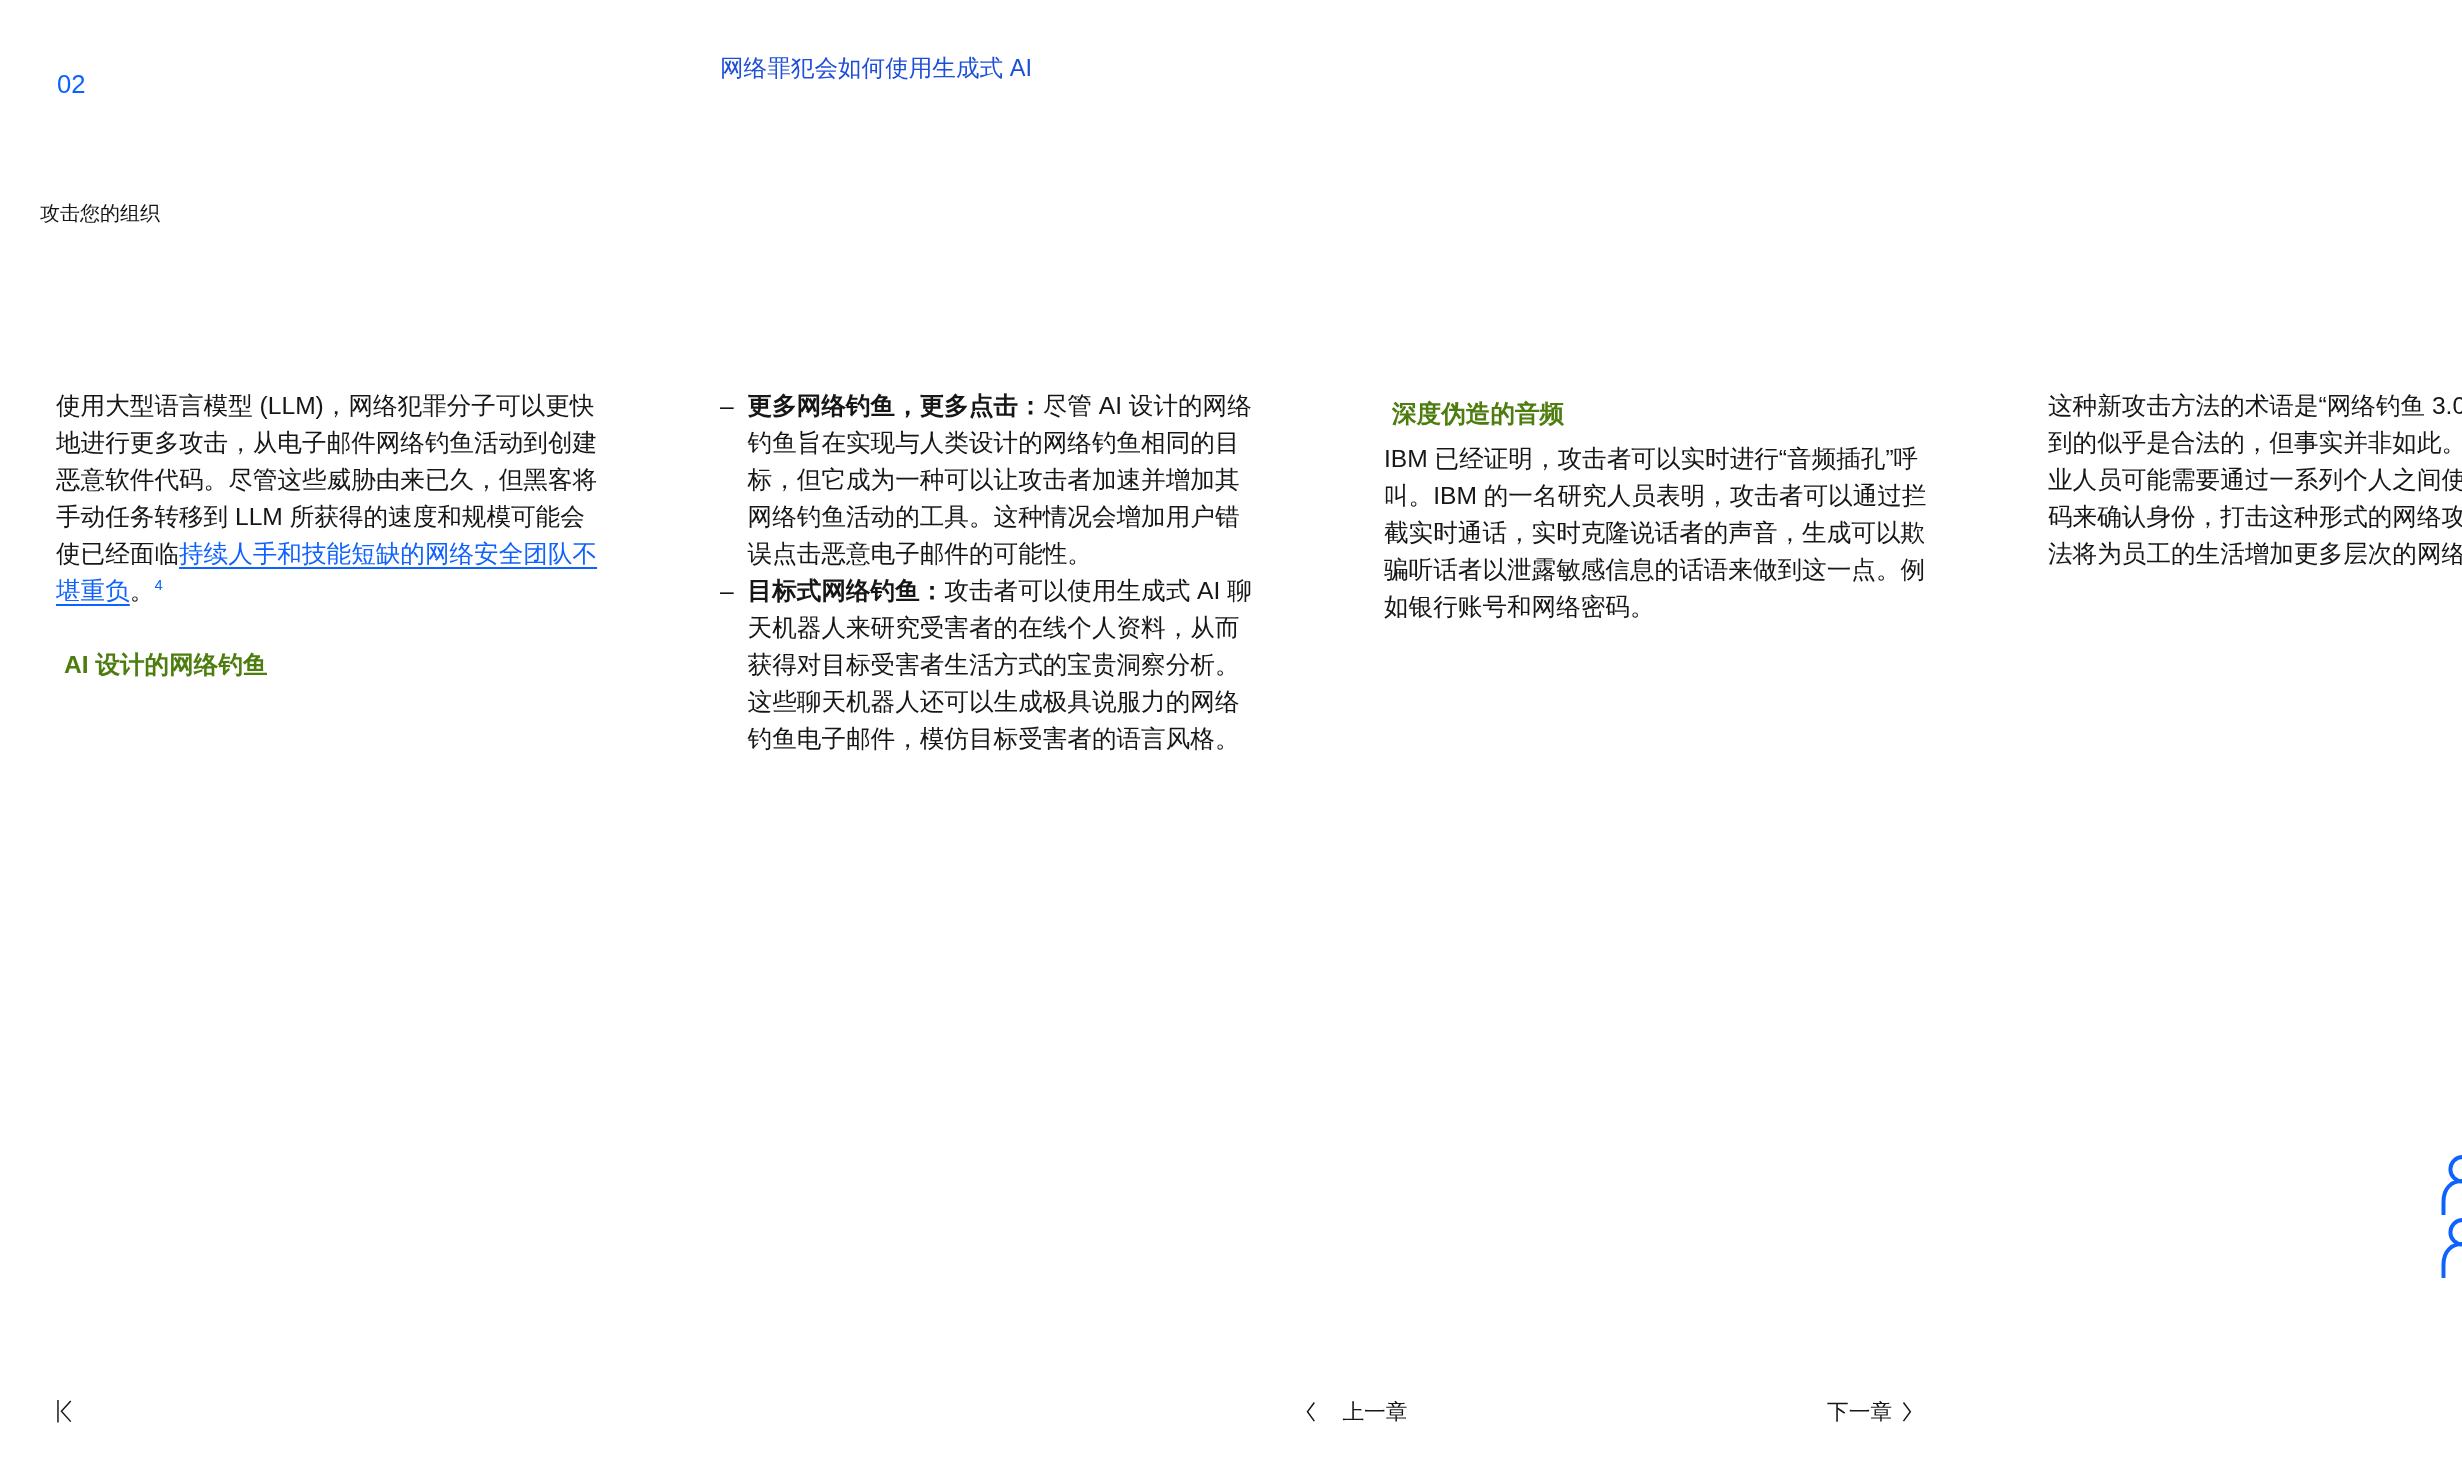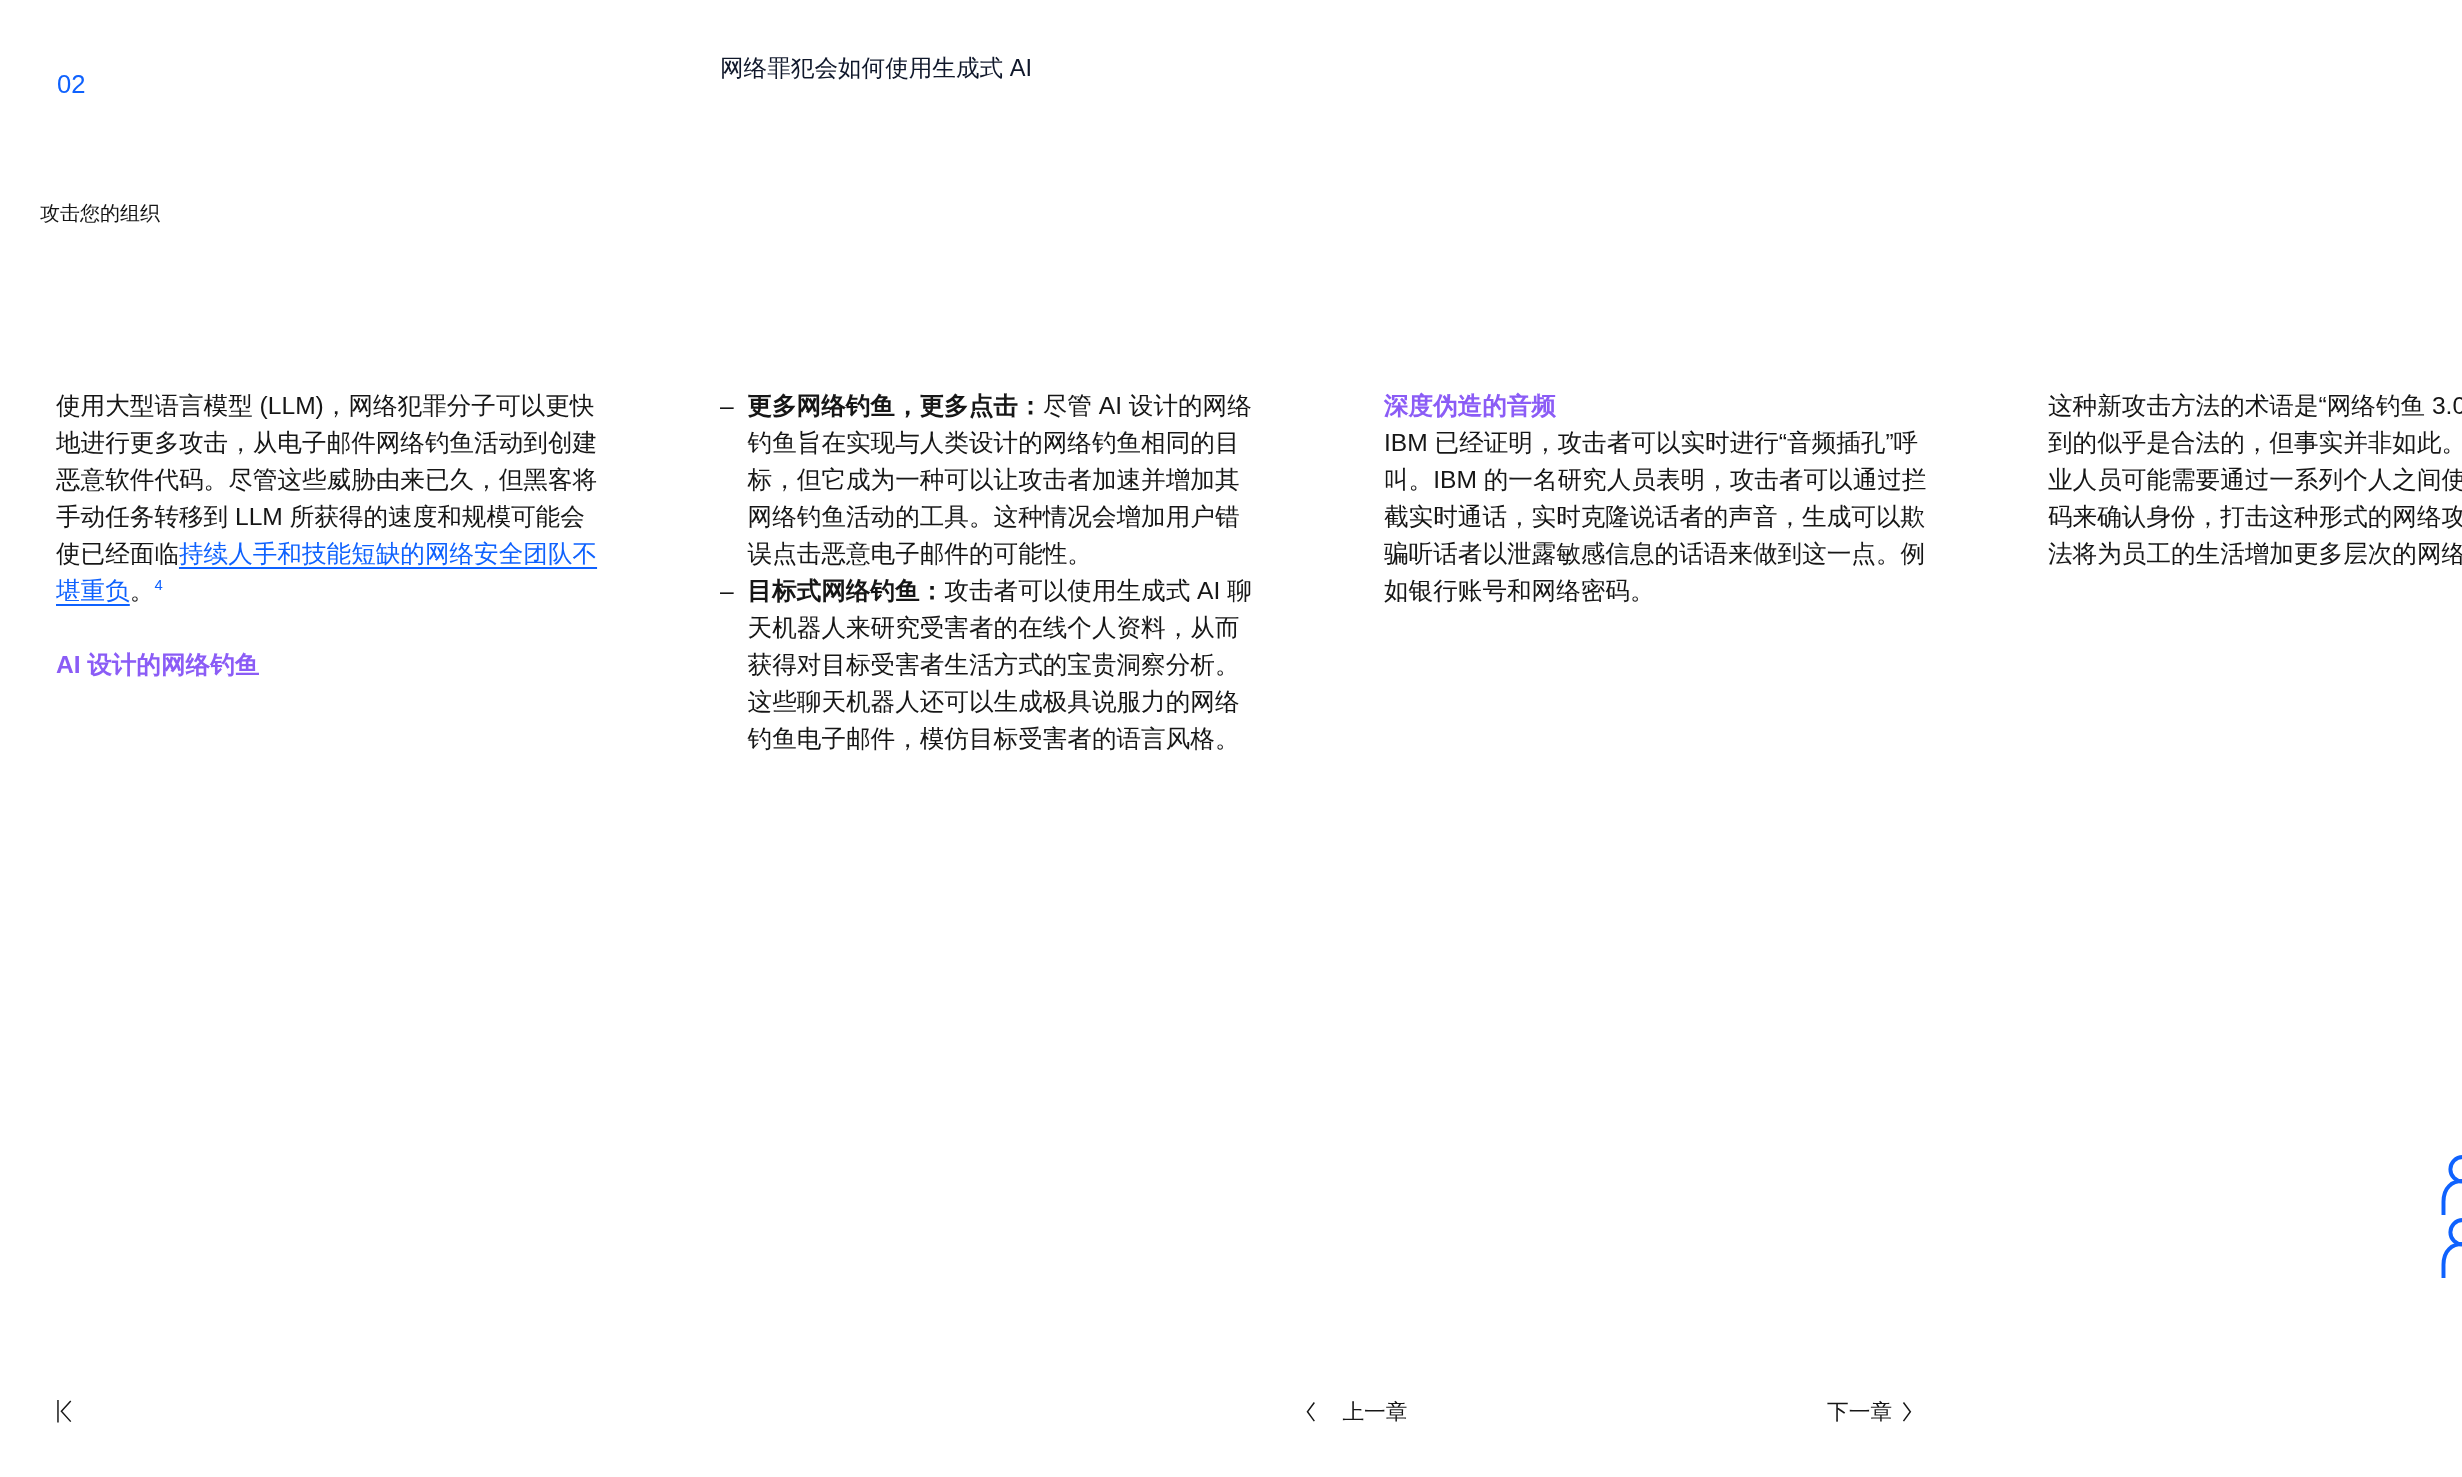--- a/index.html
+++ b/index.html
@@ -6,31 +6,31 @@
   body{
     width:2626px;height:1477px;
     font-family:"Liberation Sans","DejaVu Sans",sans-serif;
     color:#161616;
     -webkit-font-smoothing:antialiased;
   }
   .page{position:relative;width:2626px;height:1477px;overflow:hidden;background:#fff;}
 
   
   .page-label{position:absolute;left:57px;top:69px;font-size:25.6px;line-height:30.5px;color:#0f62fe;}
-  .header-title{position:absolute;left:720px;top:54px;font-size:23.6px;line-height:28.6px;color:#0f172a;}
+  .header-title{position:absolute;left:720px;top:54px;font-size:23.6px;line-height:28.6px;color:#1d4ed8;}
   .section-title{position:absolute;left:40px;top:196px;font-size:20px;line-height:35px;font-weight:400;color:#161616;}
 
   
   .columns{
     position:absolute;left:56px;top:387px;
     display:grid;grid-template-columns:repeat(4,544px);column-gap:120px;
     font-size:24.6px;line-height:37px;
   }
   .columns p{margin:0 0 37px 0;}
-  .col-heading{font-size:24.6px;line-height:37px;font-weight:700;margin:0;color:#8b5cf6;}
+  .col-heading{font-size:24.6px;line-height:37px;font-weight:700;margin:8px;color:#4d7c0f;}
   .body-link{color:#0f62fe;text-decoration:underline;text-decoration-thickness:2px;text-underline-offset:4.9px;cursor:pointer;}
   sup.footnote{font-size:14.8px;line-height:0;color:#0f62fe;vertical-align:super;}
 
   ul.bullets{list-style:none;margin:0;padding:0;}
   ul.bullets li{display:flex;align-items:flex-start;}
   .bullet-marker{flex:0 0 27.6px;}
   .bullet-body{flex:1;}
   .bullet-lead{font-weight:700;}
 
   

